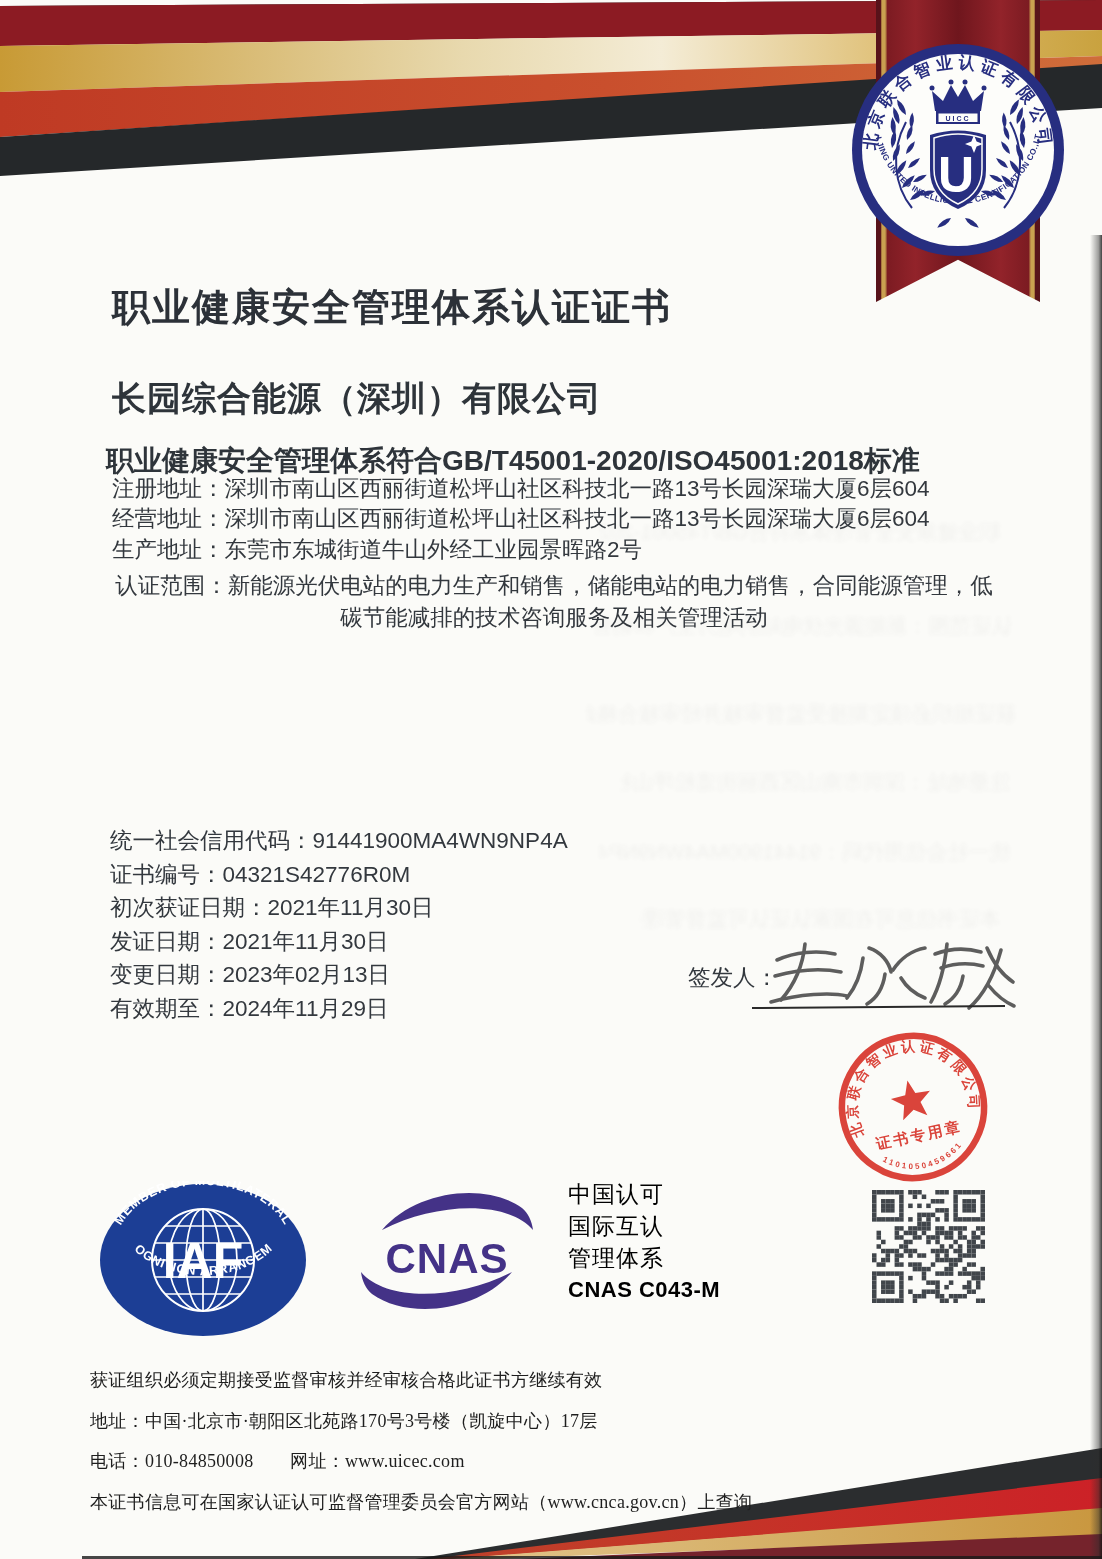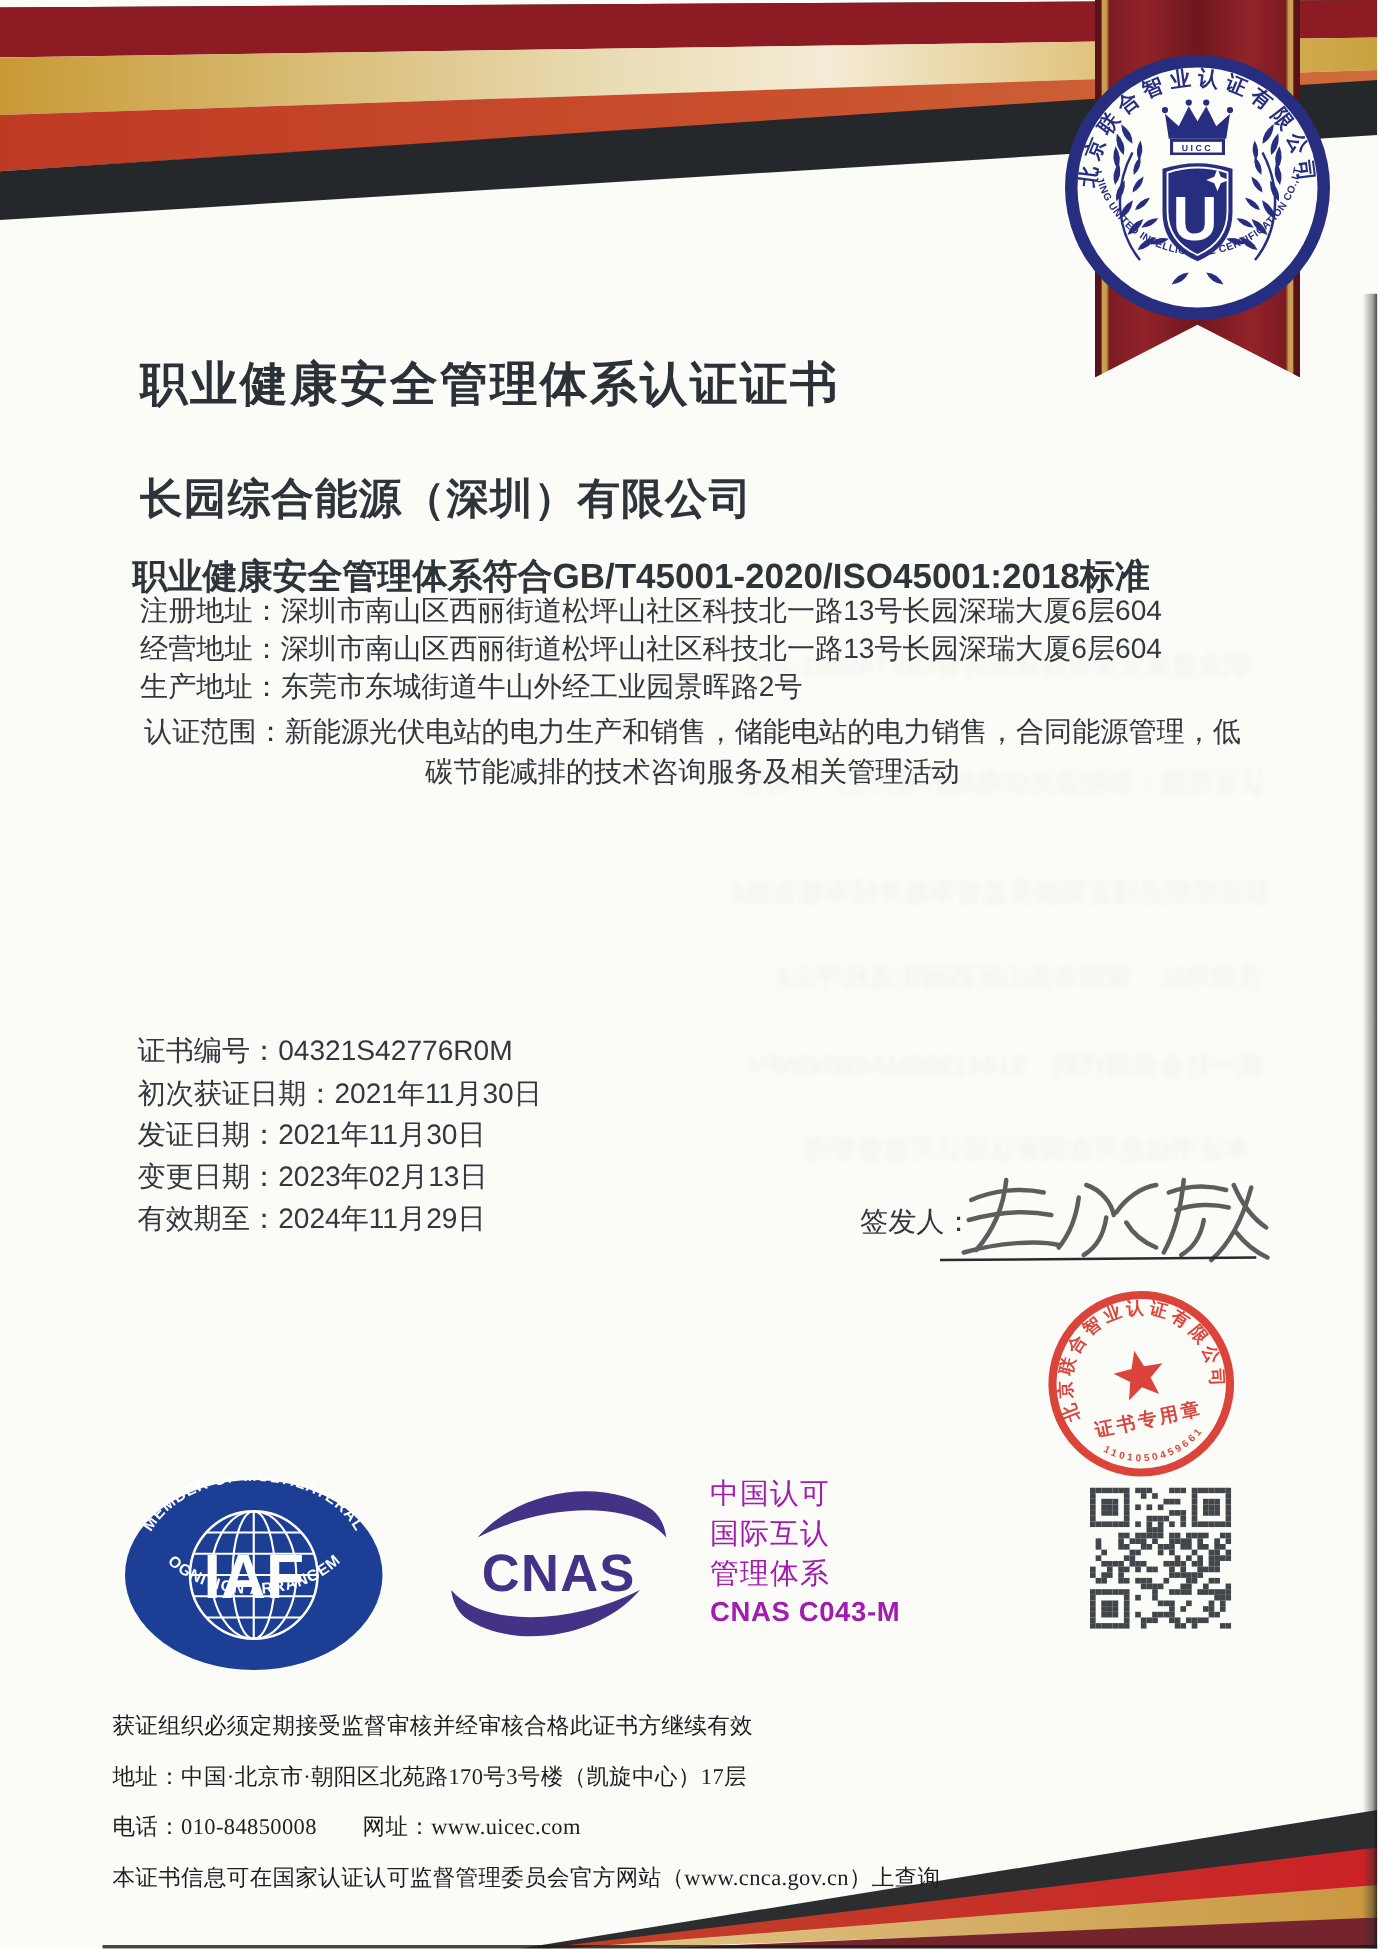--- a/index.html
+++ b/index.html
@@ -36,21 +36,21 @@
   .standard{left:106px;top:421px;font-size:28px;font-weight:700;color:#2e343a;z-index:5;margin-top:21px;}
   .addr{left:112px;top:474px;font-size:22.5px;line-height:30.4px;color:#33383e;z-index:5;}
   .scope{left:112px;top:570px;width:884px;font-size:22.5px;line-height:32px;color:#33383e;z-index:5;text-align:center;}
   .info{left:110px;top:824px;font-size:22.5px;line-height:33.5px;color:#33383e;z-index:5;}
   .signer-label{left:688px;top:962px;font-size:22.5px;color:#33383e;z-index:5;}
   .sig-svg{left:735px;top:918px;z-index:6;}
   .seal-svg{left:828px;top:1022px;z-index:7;}
   .qr-box{left:872px;top:1190px;z-index:5;}
   .iaf-svg{left:97px;top:1181px;z-index:5;}
   .cnas-svg{left:358px;top:1180px;z-index:5;}
-  .accred{left:568px;top:1178px;z-index:5;color:#a21caf;}
+  .accred{left:568px;top:1178px;z-index:5;color:#000000;}
   .accred .cn{font-size:23px;line-height:32px;letter-spacing:1px;}
   .accred .en{font-size:22px;line-height:32px;font-weight:700;letter-spacing:.5px;}
   .footer{left:90px;top:1368px;z-index:5;font-family:"Liberation Serif","DejaVu Serif",serif;color:#1e1e1e;}
   .footer div{font-size:18px;margin-bottom:16.5px;letter-spacing:.3px;}
   
   .bleed{position:absolute;z-index:1;transform:scaleX(-1);filter:blur(2px);opacity:.055;color:#444;
          font-size:21px;white-space:nowrap;overflow:hidden;height:26px;}
   
   .edge-right{position:absolute;right:0;top:235px;bottom:0;width:12px;z-index:9;
     background:linear-gradient(to right,rgba(0,0,0,0),rgba(45,45,45,.45) 70%,rgba(20,20,20,.8));}
@@ -147,20 +147,21 @@
 
   <div class="abs addr">
     <div>注册地址：深圳市南山区西丽街道松坪山社区科技北一路13号长园深瑞大厦6层604</div>
     <div>经营地址：深圳市南山区西丽街道松坪山社区科技北一路13号长园深瑞大厦6层604</div>
     <div>生产地址：东莞市东城街道牛山外经工业园景晖路2号</div>
   </div>
 
   <div class="abs scope">认证范围：新能源光伏电站的电力生产和销售，储能电站的电力销售，合同能源管理，低碳节能减排的技术咨询服务及相关管理活动</div>
 
   <div class="abs info">
+    <div>统一社会信用代码：91441900MA4WN9NP4A</div>
     <div>证书编号：04321S42776R0M</div>
     <div>初次获证日期：2021年11月30日</div>
     <div>发证日期：2021年11月30日</div>
     <div>变更日期：2023年02月13日</div>
     <div>有效期至：2024年11月29日</div>
   </div>
 
   <div class="abs signer-label">签发人：</div>
   <span class="sr-only">孟咏歌</span>
   <svg class="abs sig-svg" width="300" height="105" viewBox="0 0 300 105">

